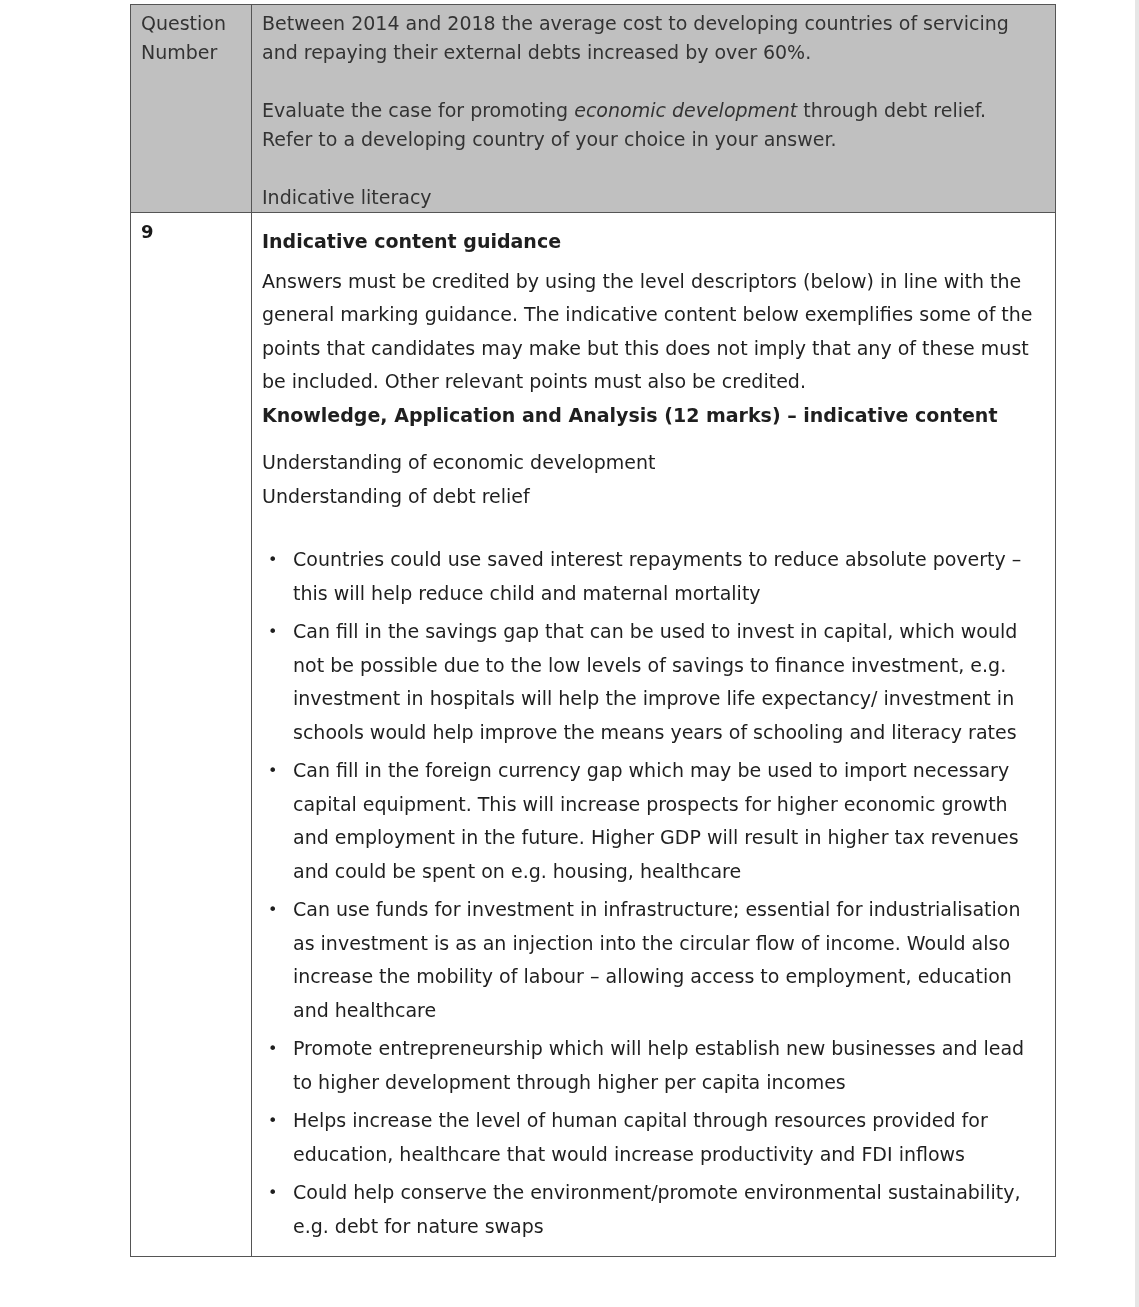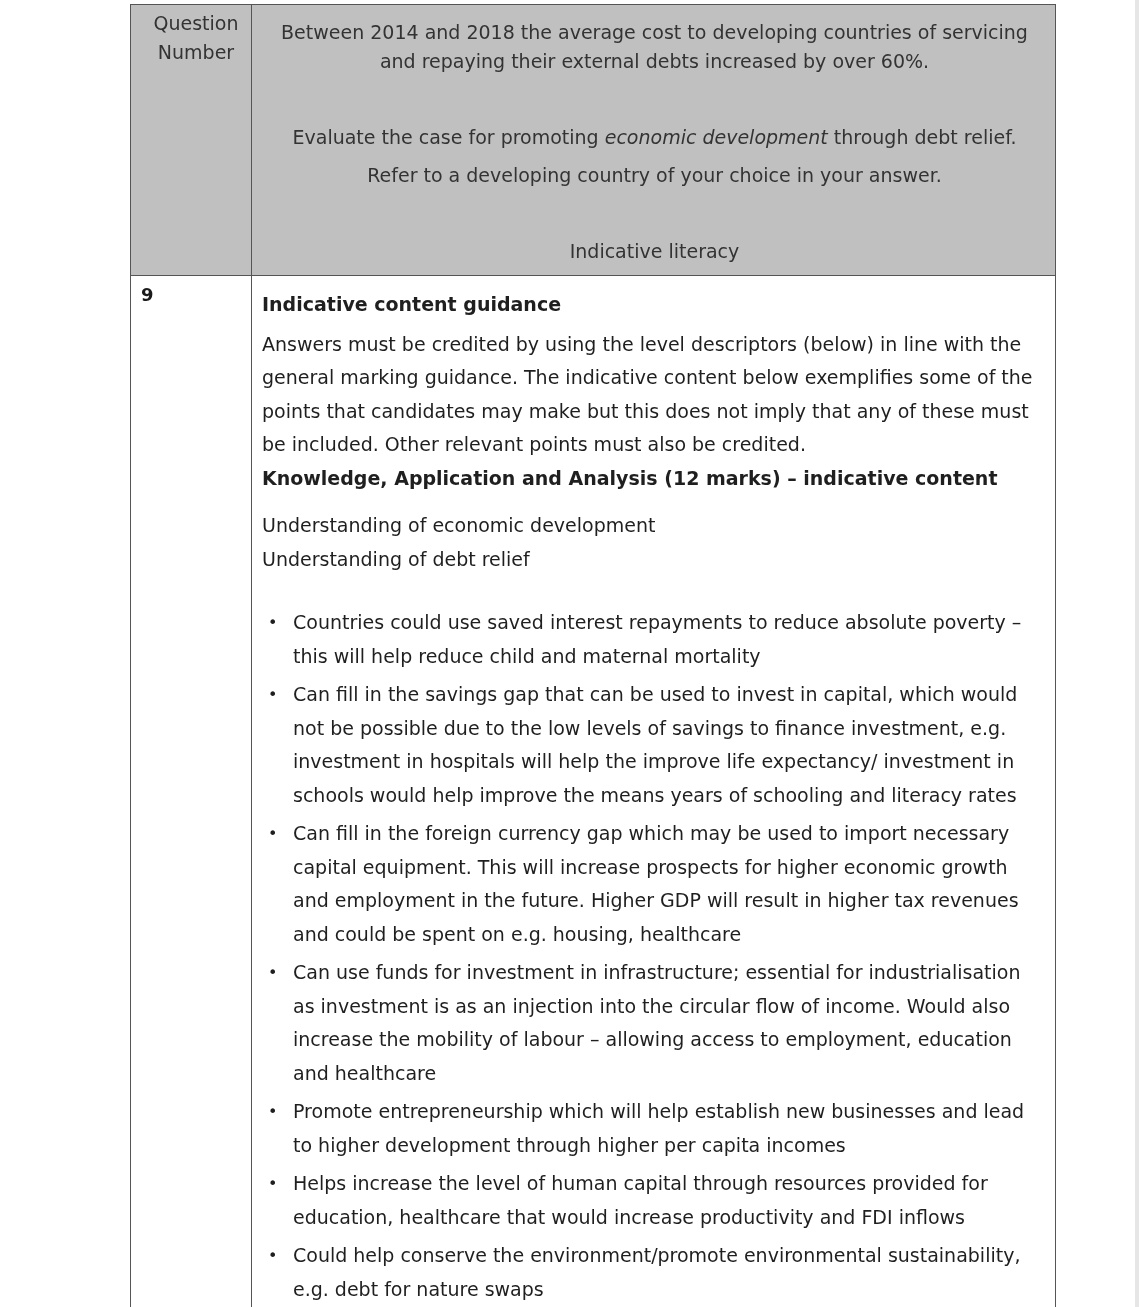--- a/index.html
+++ b/index.html
@@ -3,24 +3,24 @@
 <meta charset="utf-8">
 <style>
   html, body { margin: 0; padding: 0; background: #ffffff; }
   body { width: 1139px; height: 1307px; position: relative; overflow: hidden;
          font-family: "DejaVu Sans", sans-serif; color: #1a1a1a; }
   .right-edge { position: absolute; right: 0; top: 0; width: 4px; height: 1307px; background: #e6e6e6; }
   table.ms { position: absolute; left: 130px; top: 4px; width: 926px;
              border-collapse: collapse; table-layout: fixed; }
   table.ms td { border: 1.5px solid #555; vertical-align: top; padding: 0; }
   td.c1 { width: 120px; }
-  .hdr td { background: #c0c0c0; text-align: center; }
+  .hdr td { background: #c0c0c0; }
   .hdr-q { padding: 4px 0 0 10px; font-size: 19px; line-height: 29px; color: #333; }
   .hdr-body { padding: 4px 8px 0 10px; font-size: 19px; line-height: 29px; color: #333; }
-  .hdr-body p { margin: 9px; }
+  .hdr-body p { margin: 0; }
   .hdr-body .gap { height: 29px; }
   .hdr-body i { }
   .qnum { padding: 8px 0 0 10px; font-weight: bold; font-size: 18px; }
   .body { padding: 6px 10px 8px 10px; font-size: 19px; line-height: 33.5px; color: #1f1f1f; }
   .body .h { font-weight: bold; margin: 6px 0 6px 0; }
   .body p { margin: 0; }
   .body .para { }
   .body .h2 { font-weight: bold; margin: 0 0 14px 0; }
   .body .u { margin-bottom: 30px; }
   ul.bullets { list-style: none; margin: 0; padding: 0; }

